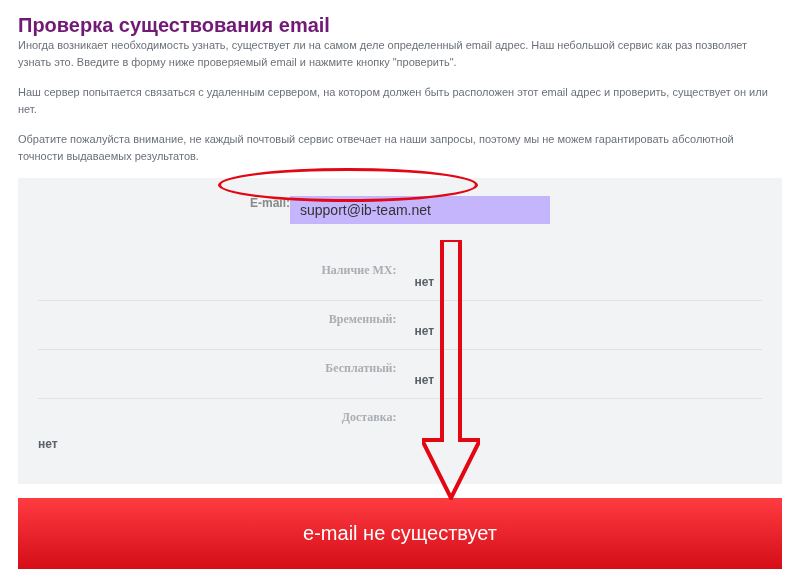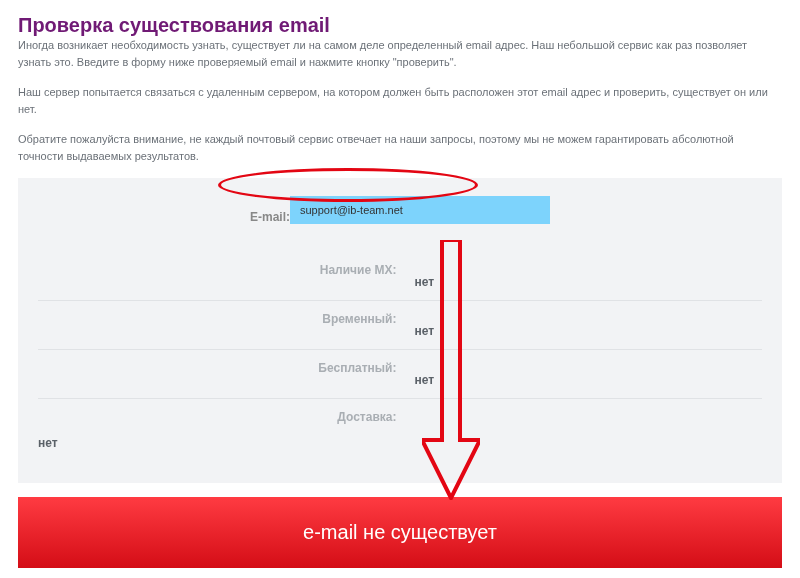--- a/index.html
+++ b/index.html
@@ -26,36 +26,36 @@
       line-height: 1.5;
       margin-bottom: 14px;
     }
     .form-area {
       background: #f2f3f5;
       padding: 18px 20px 22px 20px;
       margin-top: 10px;
     }
     .email-row {
       display: flex;
-      align-items: flex-end;
+      align-items: flex-start;
       justify-content: center;
       gap: 0;
     }
     .email-label {
       font-size: 12px;
       color: #888;
       font-weight: 600;
     }
     .email-input {
       width: 260px;
       height: 28px;
       padding: 4px 10px;
-      font-size: 11px;
+      font-size: 14px;
       border: none;
-      background: #7dd3fc;
+      background: #c4b5fd;
       color: #333;
     }
     .check-button {
       display: block;
       margin: 22px auto 0 auto;
       background: #39b1d8;
       color: #ffffff;
       border: none;
       border-radius: 20px;
       padding: 10px 26px;
@@ -71,20 +71,21 @@
       padding: 11px 0;
     }
     .result-row:last-child { border-bottom: none; flex-direction: column; }
     .result-label {
       width: 52%;
       text-align: right;
       font-size: 12px;
       color: #a9aeb3;
       font-weight: 600;
       padding-right: 18px;
+      font-family: Liberation Serif, serif;
     }
     .result-value {
       font-size: 12px;
       color: #5b6168;
       font-weight: 600;
       margin-top: 12px;
     }
     .banner {
       width: 100%;
       background: linear-gradient(to bottom, #ff3b42 0%, #d40d16 100%);

